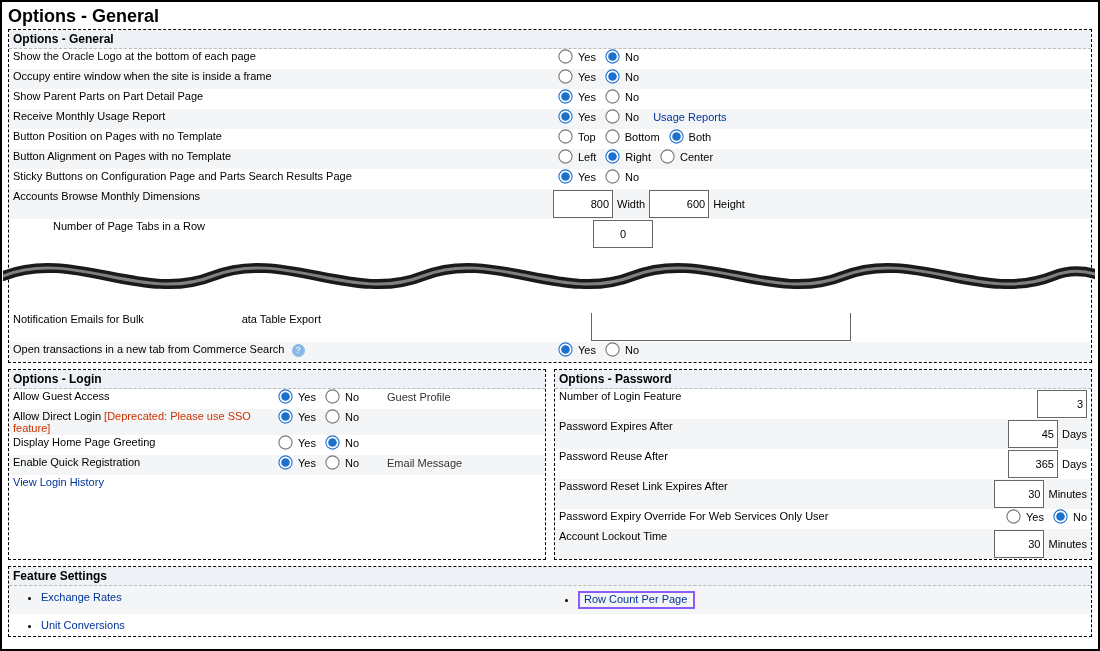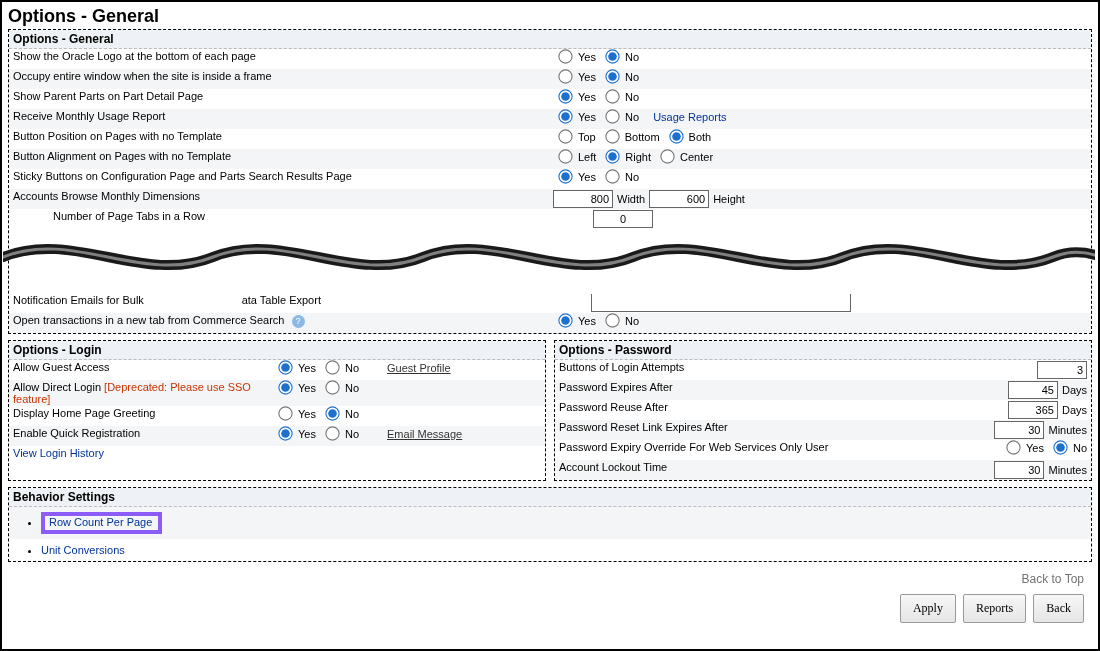--- a/index.html
+++ b/index.html
@@ -8,39 +8,39 @@
 .page-title { font-size: 18px; font-weight: bold; margin-bottom: 2px; }
 .panel { border: 1px dashed #000; margin-bottom: 6px; }
 .panel-header { background: #eef1f5; font-weight: bold; font-size: 12px; padding: 2px 4px; border-bottom: 1px dashed #bbb; }
 .row { display: flex; align-items: flex-start; min-height: 20px; padding: 1px 4px; }
 .row.alt { background: #f4f5f6; }
 .lbl { flex: 0 0 540px; }
 .lbl2 { flex: 0 0 260px; }
 .lbl3 { flex: 0 0 340px; }
 .ctrl { display: flex; align-items: center; gap: 4px; flex-wrap: wrap; }
 input[type=radio] { accent-color: #1e70cd; margin: 0 2px 0 6px; transform: scale(1.1); }
-input[type=text] { border: 1px solid #666; height: 18px; font-size: 11px; padding: 0 3px; text-align: right; }
+input[type=text] { border: 1px solid #666; height: 28px; font-size: 11px; padding: 0 3px; text-align: right; }
 .txt50 { width: 50px; }
 .txt60 { width: 60px; }
 .txt150 { width: 150px; text-align: left; }
 .link { color: #003399; cursor: pointer; }
 .two-col { display: flex; gap: 8px; }
 .col { flex: 1; }
 .dep { color: #cc3300; }
 .wave-wrap { position: relative; height: 70px; margin: -6px 0 0 0; }
 .wave-svg { position: absolute; left: -6px; right: -6px; top: 0; width: 1092px; height: 70px; }
 .feature-list { display: flex; }
 .feature-list ul { list-style: disc; padding-left: 28px; flex: 1; }
 .feature-list li { padding: 4px 0; }
-.highlight-box { border: 4px solid #8b5cf6; padding: 0 6px 2px 4px; display: inline-block; }
+.highlight-box { border: 2px solid #8b5cf6; padding: 0 6px 2px 4px; display: inline-block; }
 .back-top { text-align: right; padding: 4px 8px 4px 0; color: #737373; font-size: 12px; }
 .btn-bar { text-align: right; padding: 4px 8px 6px 0; }
 .btn { display: inline-block; border: 1px solid #999; background: linear-gradient(#f7f7f7,#e6e6e6); padding: 6px 12px; font-size: 12px; border-radius: 2px; margin-left: 4px; cursor: pointer; font-family: Liberation Serif, serif; }
 .help-icon { display:inline-block; width:13px; height:13px; border-radius:50%; background:#89b9e4; color:#fff; font-size:9px; line-height:13px; text-align:center; margin-left:4px; }
-.underlabel { margin-left: 24px; text-decoration: underline; color: #333; cursor: pointer; }
+.underlabel { margin-left: 24px; color: #333; cursor: pointer; }
 </style>
 </head>
 <body>
 
 <div class="page">
   <div class="page-title">Options - General</div>
 
   <div class="panel">
     <div class="panel-header">Options - General</div>
 
@@ -199,21 +199,21 @@
         </div>
       </div>
       <div class="row">
         <span class="link">View Login History</span>
       </div>
     </div>
 
     <div class="col panel">
       <div class="panel-header">Options - Password</div>
       <div class="row">
-        <div class="lbl3">Buttons of Login Attempts</div>
+        <div class="lbl3">Number of Login Feature</div>
         <div class="ctrl" style="margin-left:auto;">
           <input type="text" class="txt50" value="3" style="">
         </div>
       </div>
       <div class="row alt">
         <div class="lbl3">Password Expires After</div>
         <div class="ctrl" style="margin-left:auto;">
           <input type="text" class="txt50" value="45" style="">
           <span>Days</span>
         </div>
@@ -245,22 +245,25 @@
         <div class="lbl3">Account Lockout Time</div>
         <div class="ctrl" style="margin-left:auto;">
           <input type="text" class="txt50" value="30" style="">
           <span>Minutes</span>
         </div>
       </div>
     </div>
   </div>
 
   <div class="panel">
-    <div class="panel-header">Behavior Settings</div>
+    <div class="panel-header">Feature Settings</div>
     <div class="feature-list row alt">
+      <ul>
+        <li><span class="link">Exchange Rates</span></li>
+      </ul>
       <ul>
         <li><span class="highlight-box"><span class="link">Row Count Per Page</span></span></li>
       </ul>
     </div>
     <div class="feature-list row">
       <ul>
         <li><span class="link">Unit Conversions</span></li>
       </ul>
     </div>
   </div>

